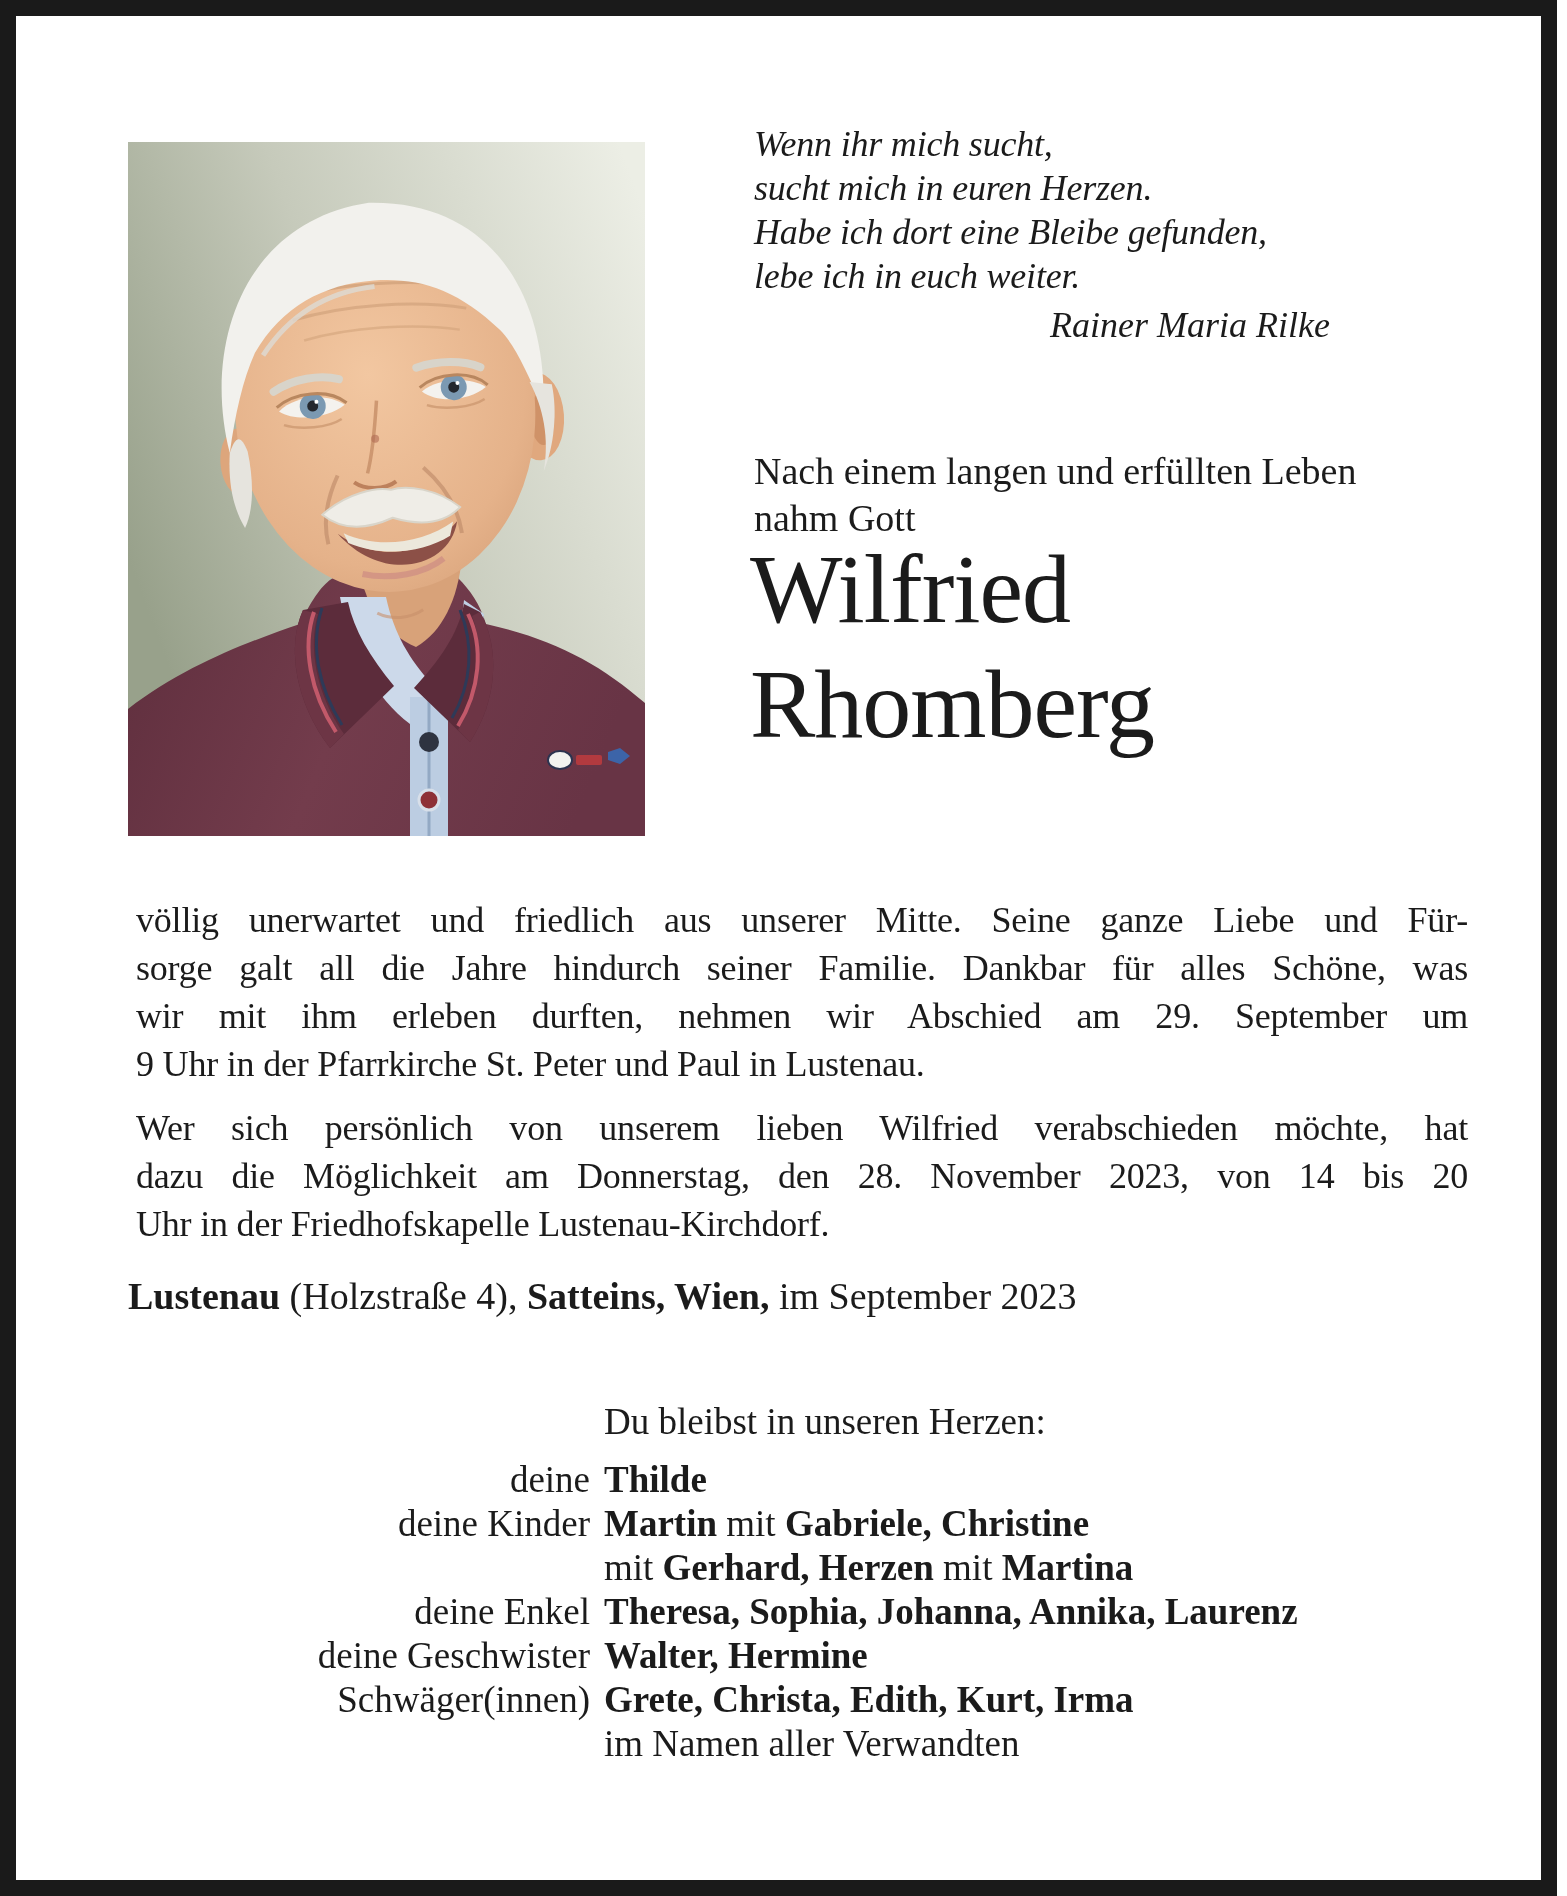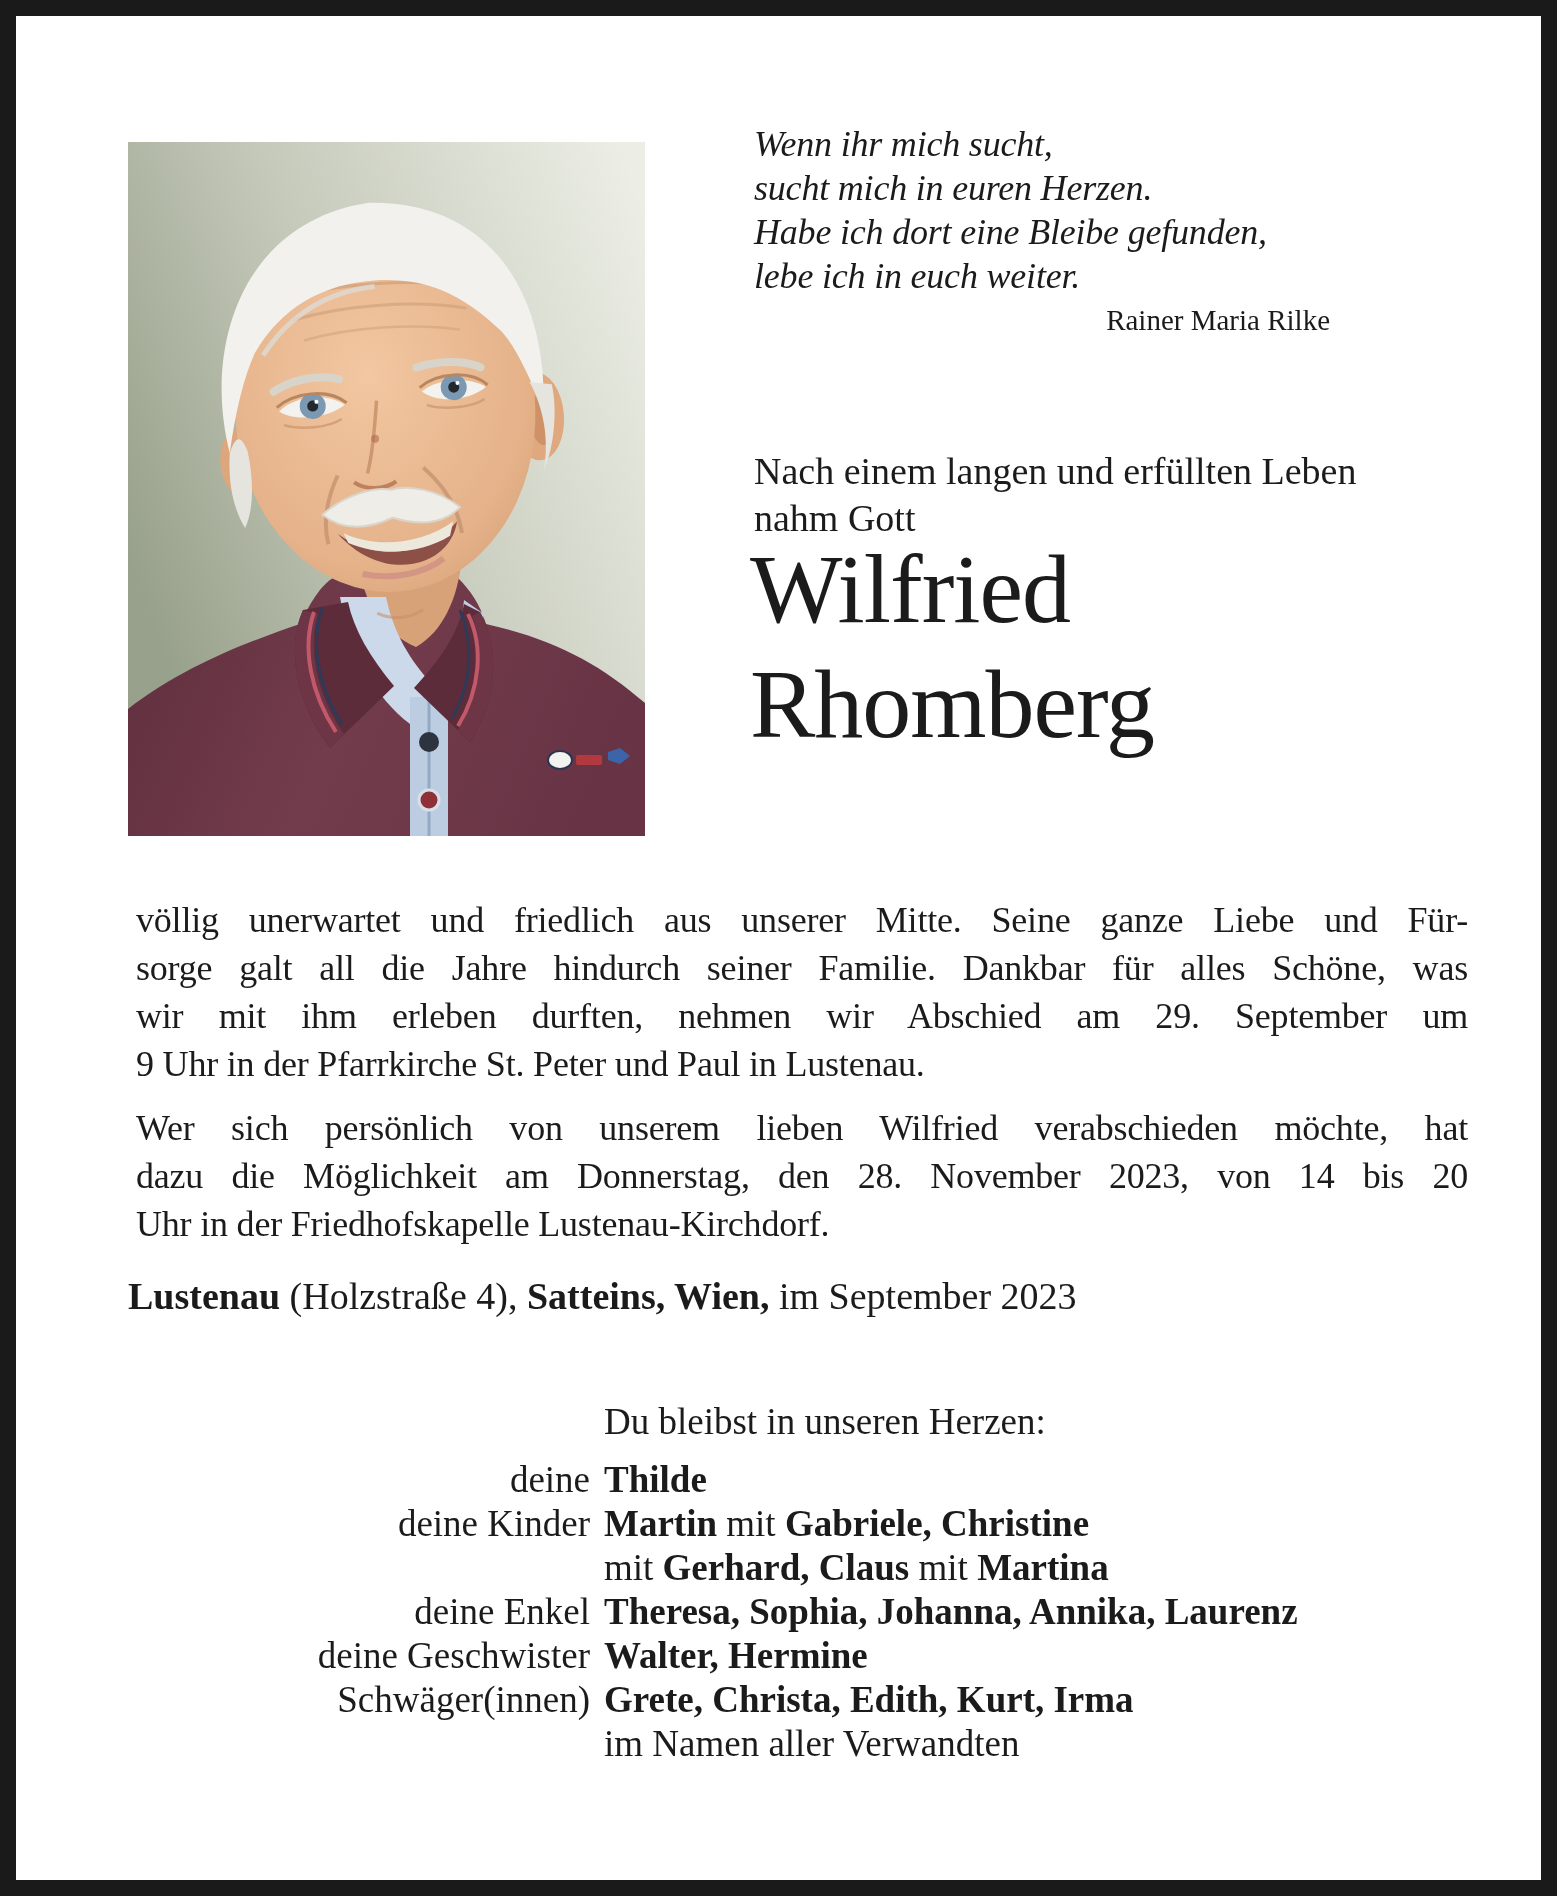--- a/index.html
+++ b/index.html
@@ -5,21 +5,21 @@
   html,body{margin:0;padding:0;background:#ffffff;}
   .page{
     position:relative;width:1557px;height:1896px;background:#ffffff;overflow:hidden;
     font-family:"Liberation Serif","DejaVu Serif",serif;color:#1b1b1b;
   }
   .frame{position:absolute;inset:0;border:16px solid #1a1a1a;box-sizing:border-box;pointer-events:none;}
   .photo{position:absolute;left:128px;top:142px;width:517px;height:694px;overflow:hidden;background:#aab39e;}
   .photo svg{display:block;width:100%;height:100%;}
   .quote{position:absolute;left:754px;top:122px;width:680px;font-style:italic;font-size:36px;line-height:44px;letter-spacing:-0.2px;}
   .quote span{display:block;}
-  .attribution{position:absolute;left:756px;top:304px;width:574px;text-align:right;font-size:29px;}
+  .attribution{position:absolute;left:756px;top:304px;width:574px;text-align:right;font-size:36px;font-style:italic;}
   .intro{position:absolute;left:754px;top:448px;width:700px;font-size:38px;line-height:47px;}
   .intro span{display:block;}
   .name{position:absolute;left:750px;top:532px;width:720px;font-size:98px;line-height:115px;font-weight:normal;margin:0;letter-spacing:-1px;}
   .name span{display:block;}
   .dates{position:absolute;left:756px;top:800px;font-size:41px;font-weight:bold;white-space:nowrap;}
   .dates .dsym{font-size:26px;vertical-align:14px;margin-right:5px;font-weight:bold;}
   .dates .dsep{margin:0 10px;}
   .par{position:absolute;left:136px;width:1332px;font-size:36px;line-height:48px;letter-spacing:-0.2px;}
   .par span{display:block;text-align:justify;text-align-last:justify;}
   .par span.lastline{text-align-last:left;}
@@ -170,21 +170,21 @@
 
   <div class="cities"><span class="b">Lustenau</span><span> (Holzstraße 4), </span><span class="b">Satteins, Wien,</span><span> im September 2023</span></div>
 
   <div class="closing">
     <div class="closing-headline">Du bleibst in unseren Herzen:</div>
   <div class="fam-label">deine</div>
       <div class="fam-names"><span class="b">Thilde</span></div>
       <div class="fam-label">deine Kinder</div>
       <div class="fam-names"><span class="b">Martin</span><span> mit </span><span class="b">Gabriele, Christine</span></div>
       <div class="fam-label"></div>
-      <div class="fam-names"><span>mit </span><span class="b">Gerhard, Claus</span><span> mit </span><span class="b">Martina</span></div>
+      <div class="fam-names"><span>mit </span><span class="b">Gerhard, Herzen</span><span> mit </span><span class="b">Martina</span></div>
       <div class="fam-label">deine Enkel</div>
       <div class="fam-names"><span class="b">Theresa, Sophia, Johanna, Annika, Laurenz</span></div>
       <div class="fam-label">deine Geschwister</div>
       <div class="fam-names"><span class="b">Walter, Hermine</span></div>
       <div class="fam-label">Schwäger(innen)</div>
       <div class="fam-names"><span class="b">Grete, Christa, Edith, Kurt, Irma</span></div>
       <div class="fam-label"></div>
       <div class="fam-names"><span>im Namen aller Verwandten</span></div>
     </div>
 </div>

